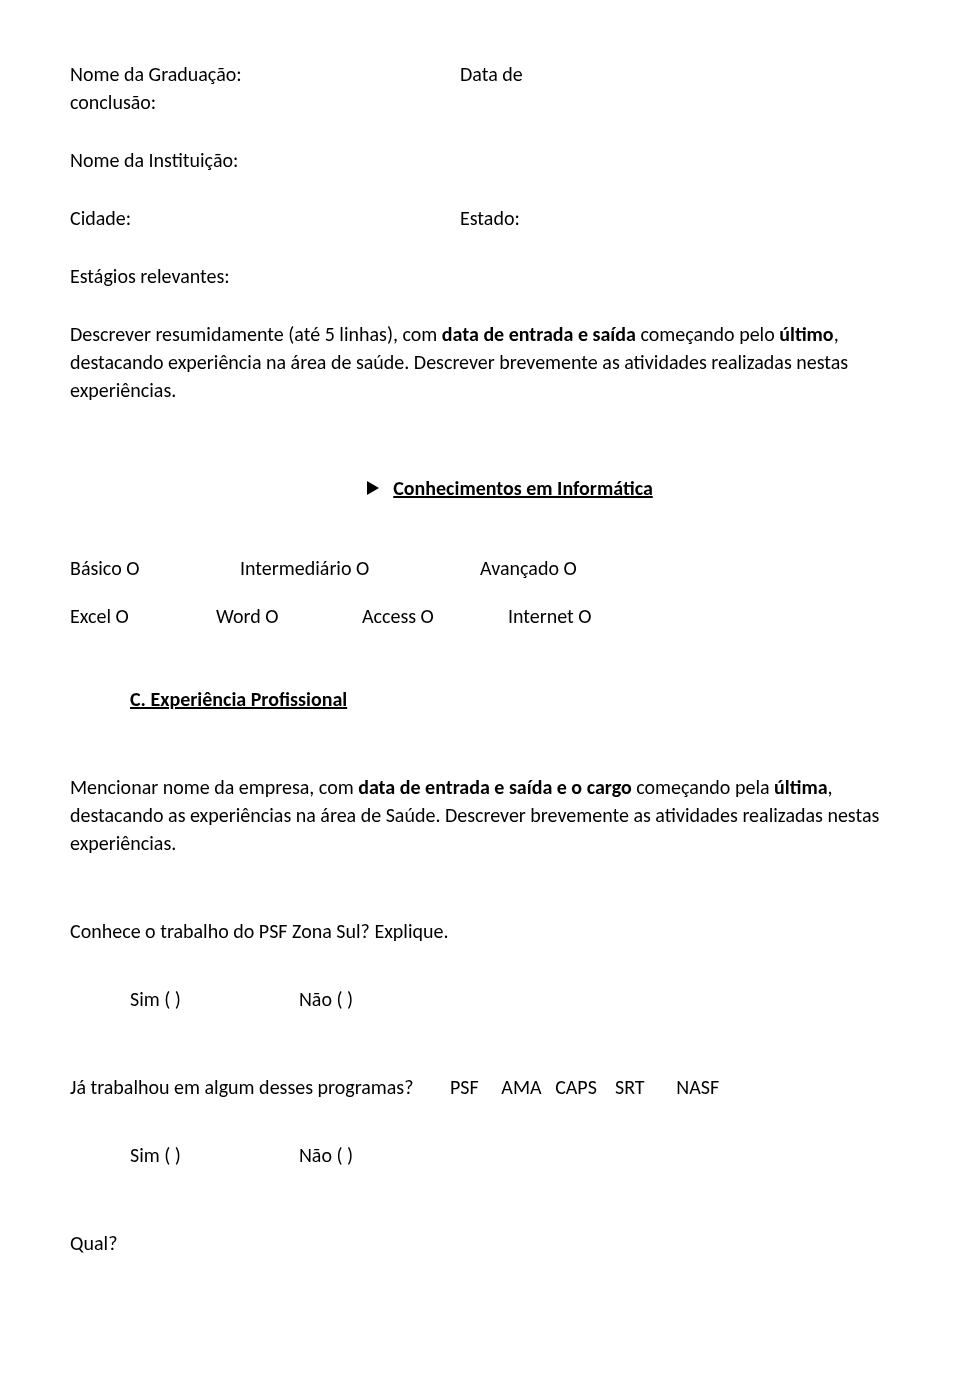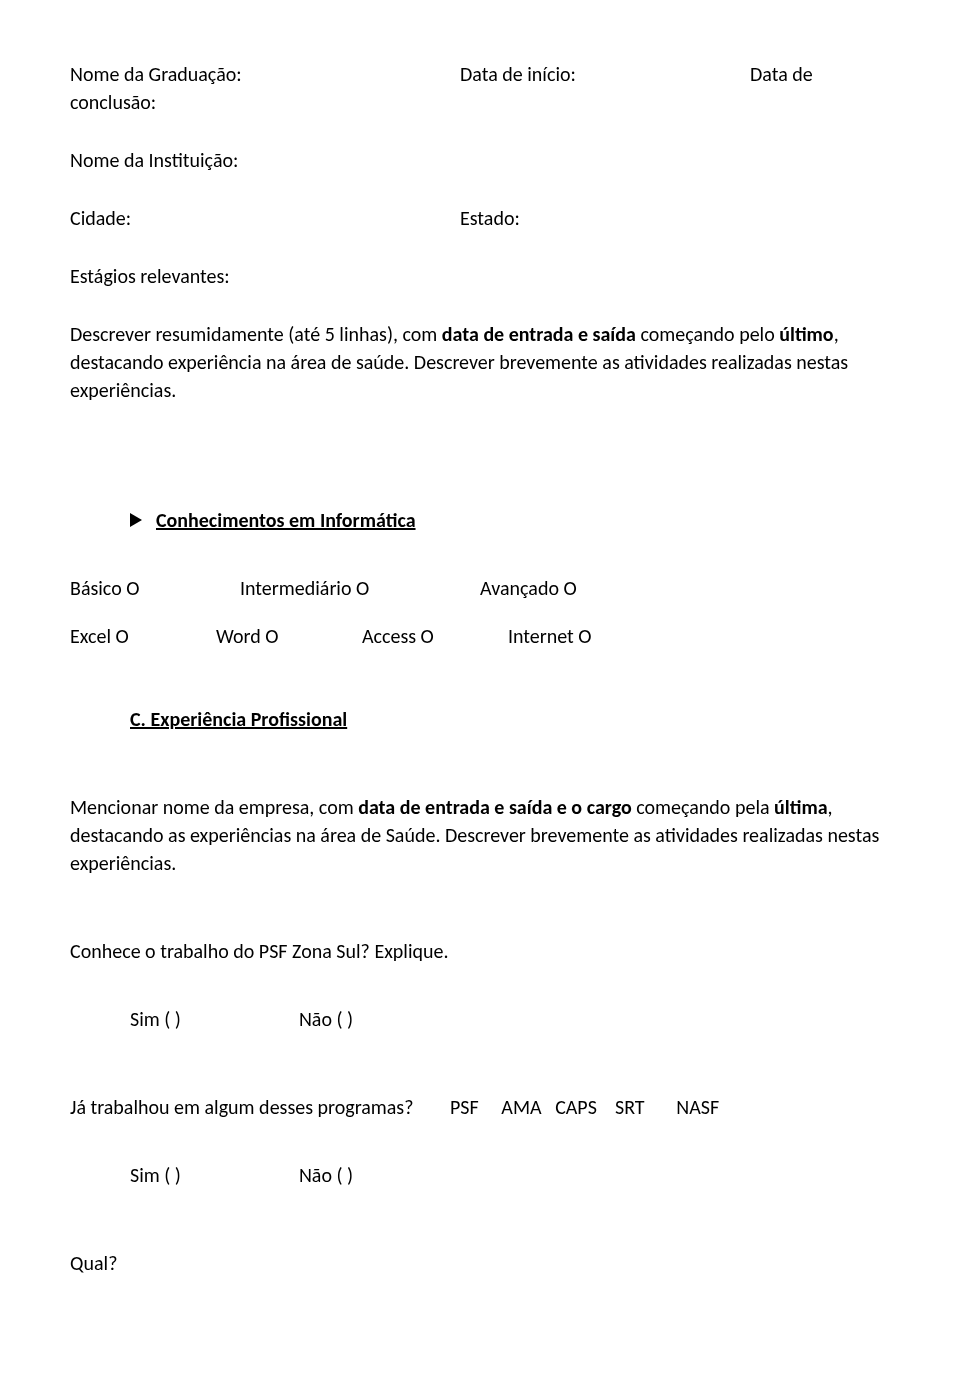--- a/index.html
+++ b/index.html
@@ -49,44 +49,43 @@
     padding-left: 60px;
     margin-top: 40px;
     margin-bottom: 40px;
   }
 </style>
 </head>
 <body>
 
 <div class="row">
   <div style="flex:0 0 390px;">Nome da Graduação:</div>
-  <div style="flex:0 0 290px;">Data de início:</div>
   <div>Data de</div>
 </div>
 <div>conclusão:</div>
 
 <div class="mt-med">Nome da Instituição:</div>
 
 <div class="row mt-med">
   <div style="flex:0 0 390px;">Cidade:</div>
   <div>Estado:</div>
 </div>
 
 <div class="mt-med">Estágios relevantes:</div>
 
 <div class="mt-med">
   <span>Descrever resumidamente (até 5 linhas), com </span><span class="bold">data de entrada e saída</span><span> começando pelo </span><span class="bold">último</span><span>, destacando experiência na área de saúde. Descrever brevemente as atividades realizadas nestas experiências.</span>
 </div>
 
-<div class="section-head" style="margin-top:102px;">
+<div class="section-head" style="margin-top:70px;justify-content:center;">
   <span class="arrow"></span>
   <span class="bold underline">Conhecimentos em Informática</span>
 </div>
 
-<div class="skills-row" style="margin-top:40px;align-items:flex-end;">
+<div class="skills-row" style="margin-top:52px;align-items:flex-end;">
   <span style="flex:0 0 110px;">Básico O</span>
   <span style="flex:0 0 180px;">Intermediário O</span>
   <span>Avançado O</span>
 </div>
 
 <div class="skills-row" style="margin-top:15px;gap:36px;">
   <span style="flex:0 0 110px;">Excel O</span>
   <span style="flex:0 0 110px;">Word O</span>
   <span style="flex:0 0 110px;">Access O</span>
   <span>Internet O</span>

